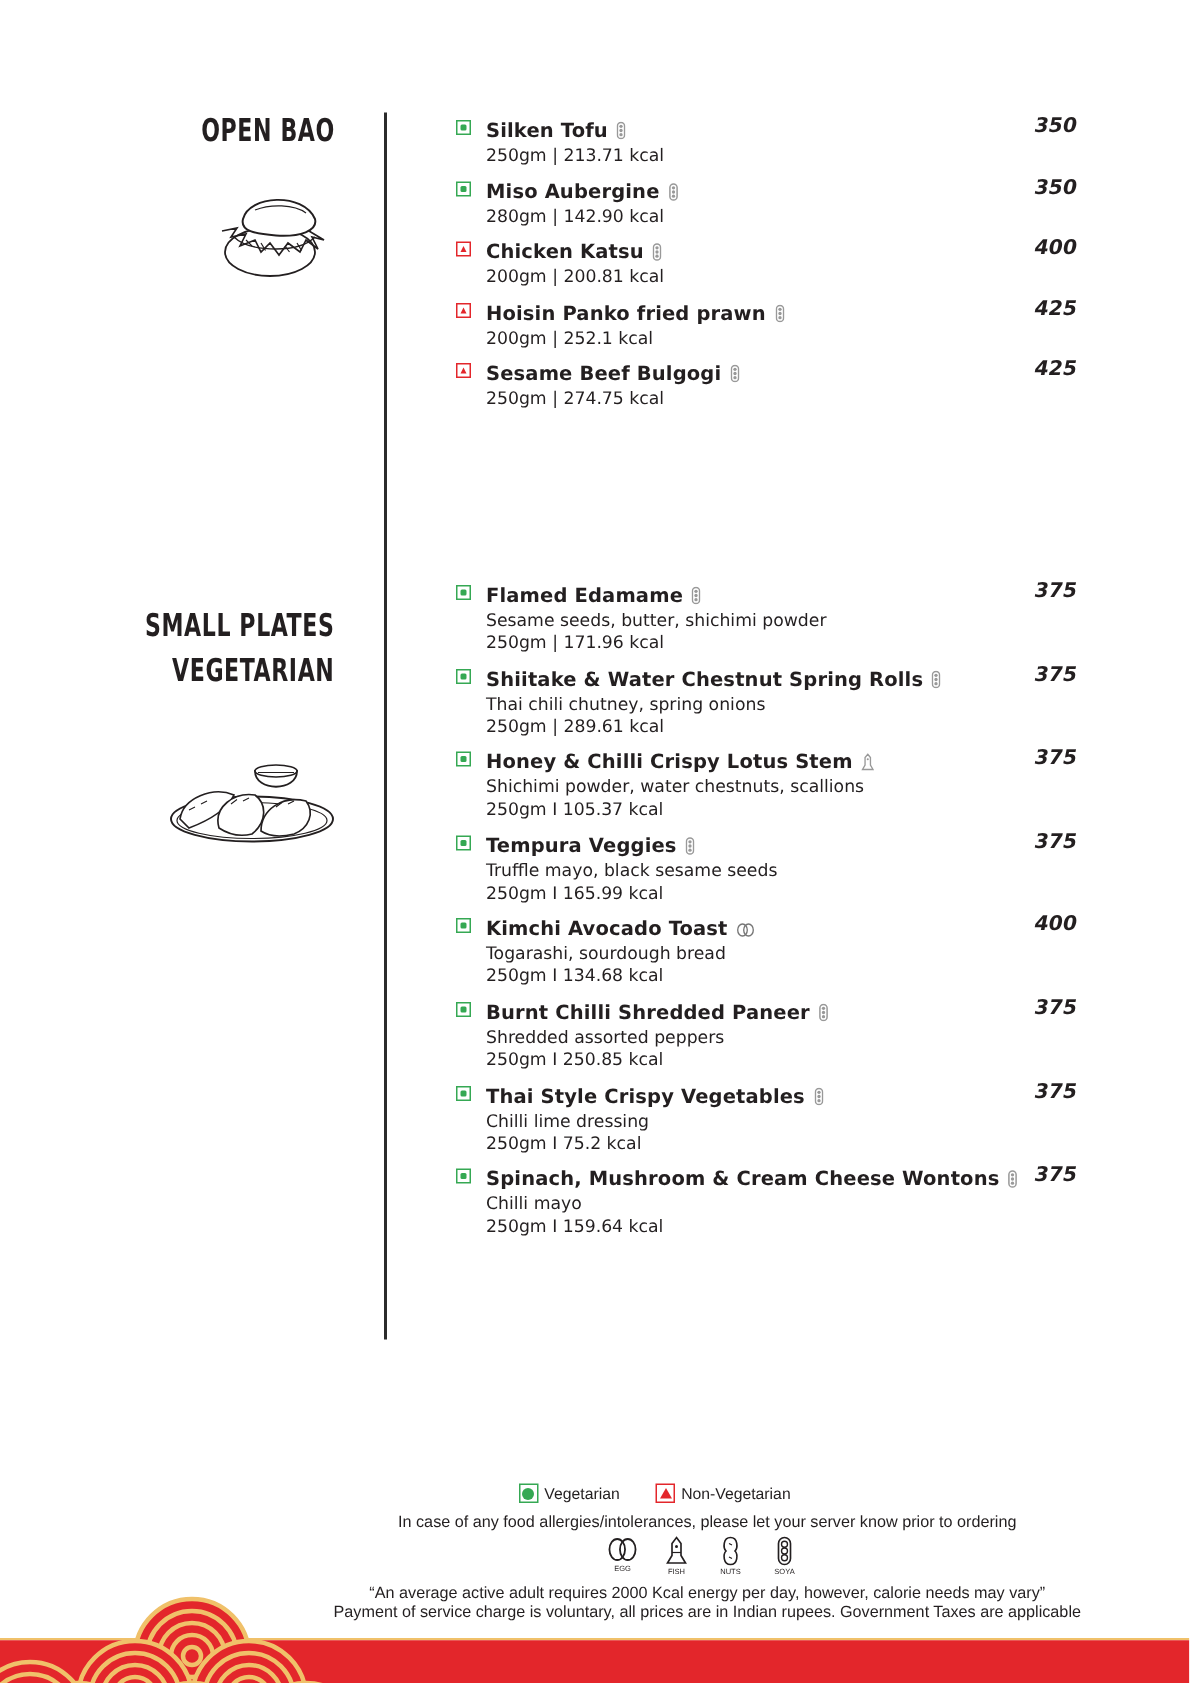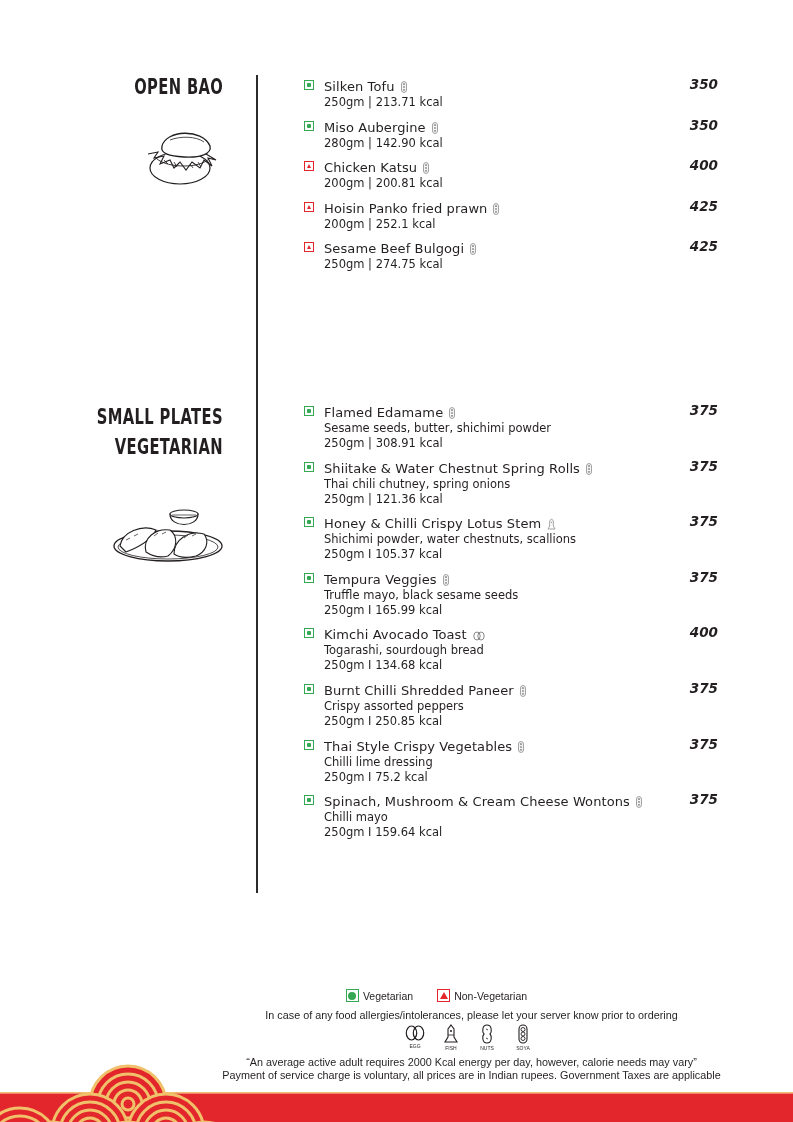--- a/index.html
+++ b/index.html
@@ -17,40 +17,40 @@
   }
   .title-bao { top: 72px; }
   .title-small { top: 402px; }
 
   .illus { position: absolute; }
   .illus-bao { left: 140px; top: 124px; }
   .illus-dumpling { left: 112px; top: 508px; }
 
   .items { position: absolute; left: 304px; width: 416px; }
   .items-bao { top: 76px; }
-  .items-small { top: 402px; }
+  .items-small { top: 386px; }
 
   .item { position: relative; padding-left: 20px; }
   .items-bao .item { height: 40.5px; }
   .items-small .item { height: 55.6px; }
 
   .marker {
     position: absolute; left: 0; top: 4px; width: 10px; height: 10px;
     border: 1.2px solid; display: flex; align-items: center; justify-content: center;
   }
   .marker.veg { border-color: #35a853; }
   .marker.veg::after { content: ""; width: 4px; height: 4px; background: #35a853; border-radius: 1px; }
   .marker.nonveg { border-color: #e3262b; }
   .marker.nonveg::after {
     content: ""; width: 0; height: 0;
     border-left: 2.6px solid transparent; border-right: 2.6px solid transparent;
     border-bottom: 4.5px solid #e3262b;
   }
 
-  .name { font-weight: normal; font-size: 13px; line-height: 16px; letter-spacing: 0.1px; display: inline; }
+  .name { font-weight: bold; font-size: 13px; line-height: 16px; letter-spacing: 0.1px; display: inline; }
   .allergen { display: inline-block; vertical-align: -2px; margin-left: 6px; }
   .price {
     position: absolute; right: 2px; top: 0; font-weight: bold; font-size: 13.5px; line-height: 16px; font-style: italic;
   }
   .desc, .meta { font-size: 11.5px; line-height: 15px; color: #231f20; }
 
   .legend { position: absolute; top: 989px; left: 0; width: 793px; text-align: center; font-family: "Liberation Sans", sans-serif; font-size: 10.5px; color: #231f20; }
   .legend-row { display: flex; justify-content: center; gap: 24px; align-items: center; margin-left: 80px; }
   .legend-entry { display: flex; align-items: center; gap: 4px; }
   .legend-veg { width: 13px; height: 13px; border: 1.2px solid #35a853; display: flex; align-items: center; justify-content: center; }
@@ -165,33 +165,33 @@
   <div class="item">
     <span class="marker veg"></span>
     <span class="name">Flamed Edamame</span><svg class="allergen" width="6" height="12" viewBox="0 0 6 12">
         <rect x="0.6" y="0.6" width="4.8" height="10.8" rx="2.4" fill="none" stroke="#999" stroke-width="1"></rect>
         <circle cx="3" cy="3.2" r="1.1" fill="#999"></circle>
         <circle cx="3" cy="6" r="1.1" fill="#999"></circle>
         <circle cx="3" cy="8.8" r="1.1" fill="#999"></circle>
       </svg>
     <span class="price">375</span>
     <div class="desc">Sesame seeds, butter, shichimi powder</div>
-    <div class="meta">250gm | 308.91 kcal</div>
+    <div class="meta">250gm | 171.96 kcal</div>
   </div>
   <div class="item">
     <span class="marker veg"></span>
     <span class="name">Shiitake &amp; Water Chestnut Spring Rolls</span><svg class="allergen" width="6" height="12" viewBox="0 0 6 12">
         <rect x="0.6" y="0.6" width="4.8" height="10.8" rx="2.4" fill="none" stroke="#999" stroke-width="1"></rect>
         <circle cx="3" cy="3.2" r="1.1" fill="#999"></circle>
         <circle cx="3" cy="6" r="1.1" fill="#999"></circle>
         <circle cx="3" cy="8.8" r="1.1" fill="#999"></circle>
       </svg>
     <span class="price">375</span>
     <div class="desc">Thai chili chutney, spring onions</div>
-    <div class="meta">250gm | 121.36 kcal</div>
+    <div class="meta">250gm | 289.61 kcal</div>
   </div>
   <div class="item">
     <span class="marker veg"></span>
     <span class="name">Honey &amp; Chilli Crispy Lotus Stem</span><svg class="allergen" width="9" height="12" viewBox="0 0 9 12">
         <path d="M4.5 0.8 L6.3 3 L6.3 8 L8 11 L1 11 L2.7 8 L2.7 3 Z" fill="none" stroke="#999" stroke-width="0.9"></path>
         <circle cx="4.5" cy="4.2" r="0.7" fill="#999"></circle>
       </svg>
     <span class="price">375</span>
     <div class="desc">Shichimi powder, water chestnuts, scallions</div>
     <div class="meta">250gm I 105.37 kcal</div>
@@ -220,21 +220,21 @@
   </div>
   <div class="item">
     <span class="marker veg"></span>
     <span class="name">Burnt Chilli Shredded Paneer</span><svg class="allergen" width="6" height="12" viewBox="0 0 6 12">
         <rect x="0.6" y="0.6" width="4.8" height="10.8" rx="2.4" fill="none" stroke="#999" stroke-width="1"></rect>
         <circle cx="3" cy="3.2" r="1.1" fill="#999"></circle>
         <circle cx="3" cy="6" r="1.1" fill="#999"></circle>
         <circle cx="3" cy="8.8" r="1.1" fill="#999"></circle>
       </svg>
     <span class="price">375</span>
-    <div class="desc">Crispy assorted peppers</div>
+    <div class="desc">Shredded assorted peppers</div>
     <div class="meta">250gm I 250.85 kcal</div>
   </div>
   <div class="item">
     <span class="marker veg"></span>
     <span class="name">Thai Style Crispy Vegetables</span><svg class="allergen" width="6" height="12" viewBox="0 0 6 12">
         <rect x="0.6" y="0.6" width="4.8" height="10.8" rx="2.4" fill="none" stroke="#999" stroke-width="1"></rect>
         <circle cx="3" cy="3.2" r="1.1" fill="#999"></circle>
         <circle cx="3" cy="6" r="1.1" fill="#999"></circle>
         <circle cx="3" cy="8.8" r="1.1" fill="#999"></circle>
       </svg>

